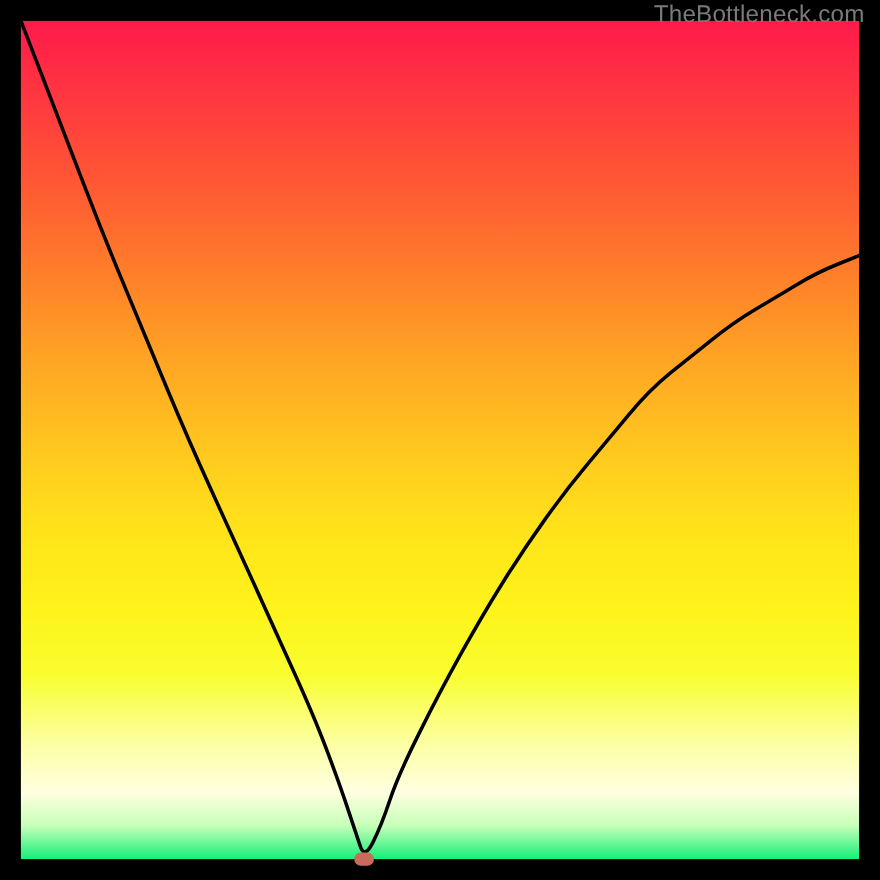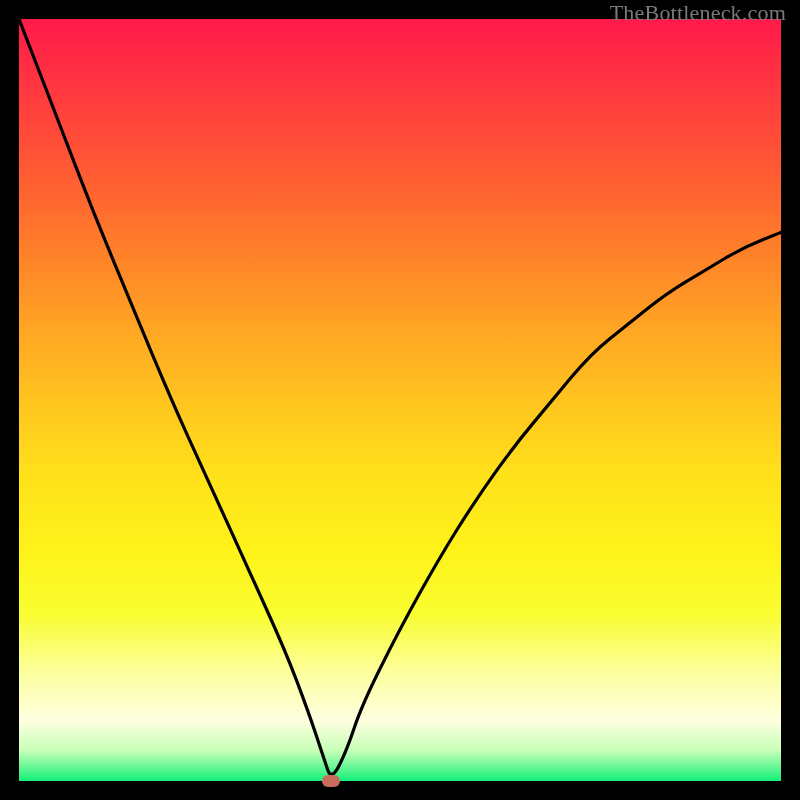--- a/index.html
+++ b/index.html
@@ -44,21 +44,21 @@
     width: 18px;
     height: 12px;
     border-radius: 6px;
     background: #c96b5c;
     transform: translate(-50%, -50%);
   }
   .watermark {
     position: absolute;
     top: 0;
     right: 14px;
-    font-family: Liberation Serif, serif;
+    font-family: Liberation Sans, sans-serif;
     font-size: 22px;
     font-weight: 500;
     color: #7a7a7a;
     letter-spacing: 0.2px;
   }
 </style>
 </head>
 <body>
 
 <div class="frame">

